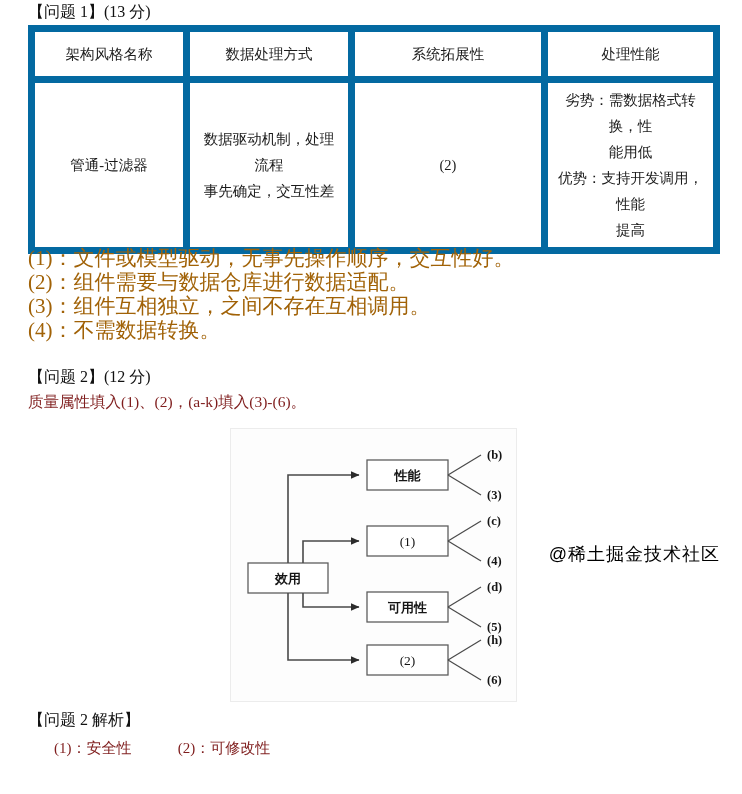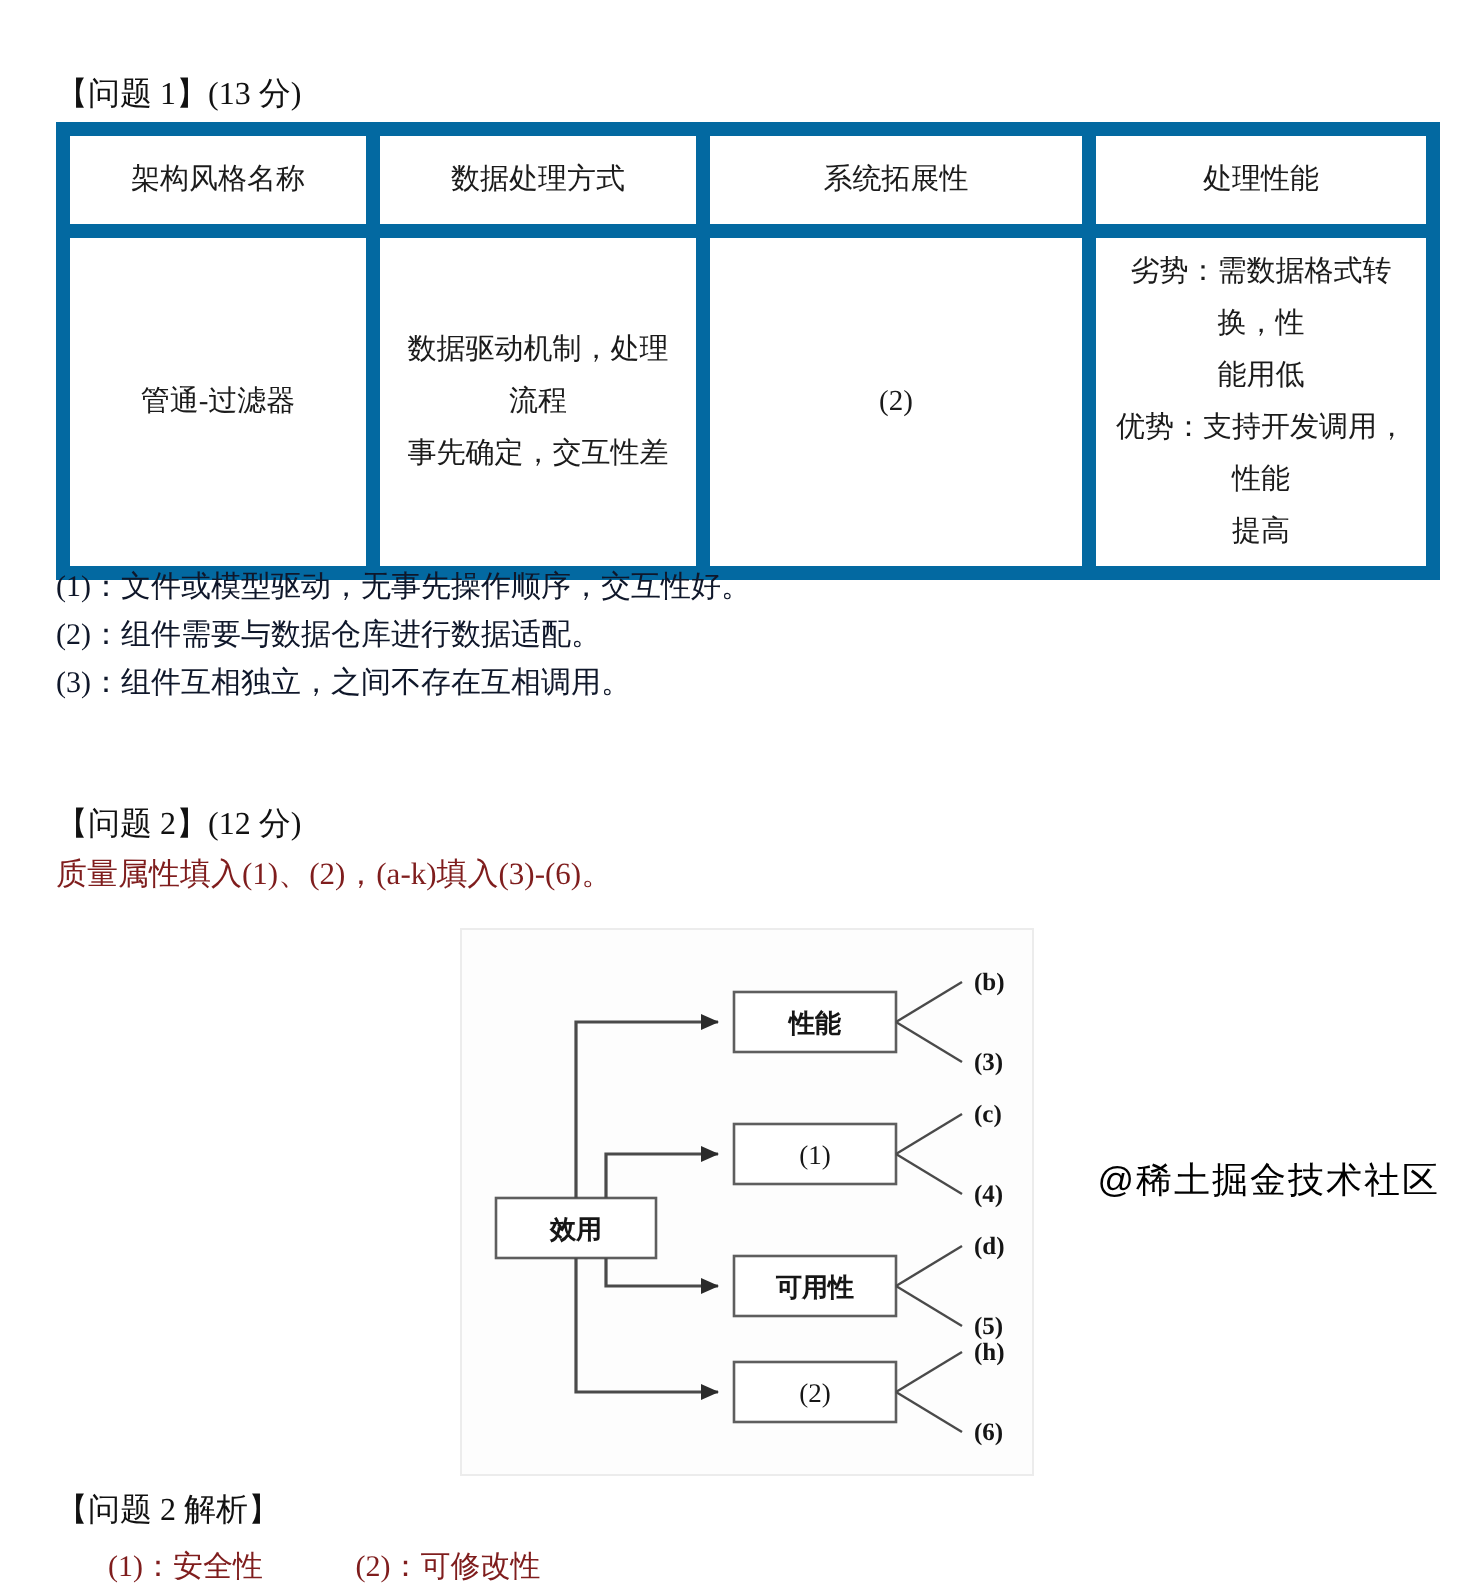--- a/index.html
+++ b/index.html
@@ -4,21 +4,21 @@
 <style>
   html,body{margin:0;padding:0;}
   body{
     width:742px;height:794px;
     background:#ffffff;
     font-family:"Liberation Serif","DejaVu Serif",serif;
     color:#1a1a1a;
     position:relative;
     overflow:hidden;
   }
-  .page{position:relative;width:742px;height:598px;margin-top:36px;}
+  .page{position:relative;width:742px;height:598px;}
 
   .heading{
     font-size:16px;
     line-height:20px;
     color:#111;
     white-space:nowrap;
   }
 
   
   table.q1{
@@ -41,24 +41,24 @@
   .c1{width:155px;}
   .c2{width:165px;}
   .c3{width:193px;}
   .c4{width:172px;}
   .cell-perf{line-height:27px;}
 
   
   .sec{position:absolute;left:28px;}
   .lines{margin:0;padding:0;list-style:none;}
   .lines li{
-    font-size:15px;
+    font-size:21px;
     line-height:24px;
     white-space:nowrap;
-    color:#0f172a;
+    color:#a16207;
   }
   .plain{
     font-size:15.5px;
     line-height:24px;
     white-space:nowrap;
     color:#7f1d1d;
   }
 
   
   .diagram{
@@ -140,20 +140,21 @@
 提高</td>
       </tr>
     </tbody>
   </table>
 
   <div class="sec" style="top:246px;">
     <ul class="lines">
       <li>(1)：文件或模型驱动，无事先操作顺序，交互性好。</li>
       <li>(2)：组件需要与数据仓库进行数据适配。</li>
       <li>(3)：组件互相独立，之间不存在互相调用。</li>
+      <li>(4)：不需数据转换。</li>
     </ul>
   </div>
 
   <div class="sec" style="top:367px;">
     <div class="heading">【问题 2】(12 分)</div>
     <div class="plain" style="margin-top:3px;">质量属性填入(1)、(2)，(a-k)填入(3)-(6)。</div>
   </div>
 
   <div class="diagram">
     <svg width="285" height="272" viewBox="0 0 285 272">

